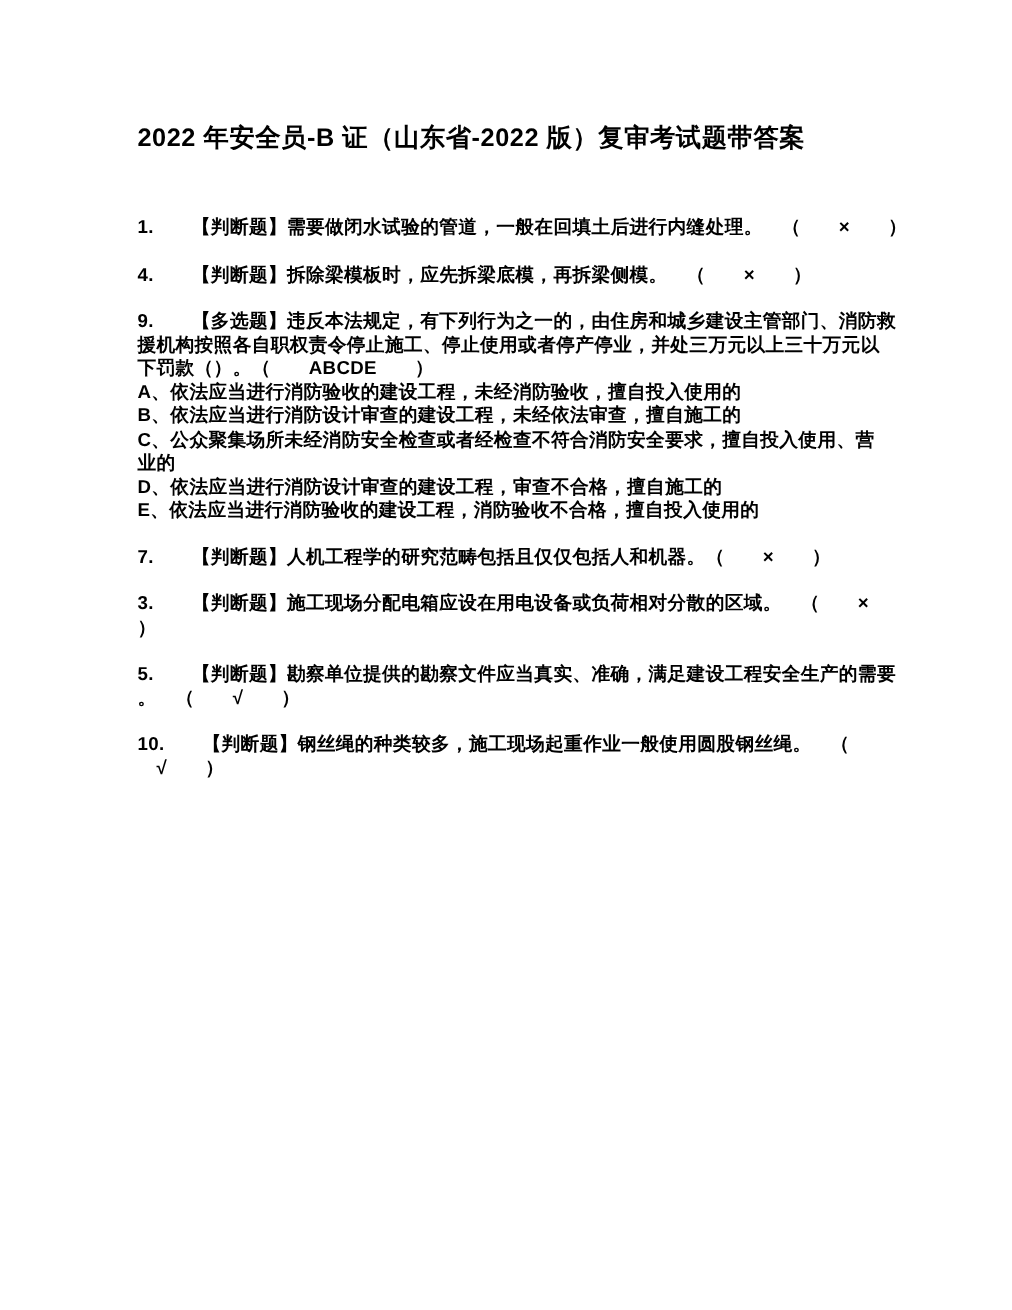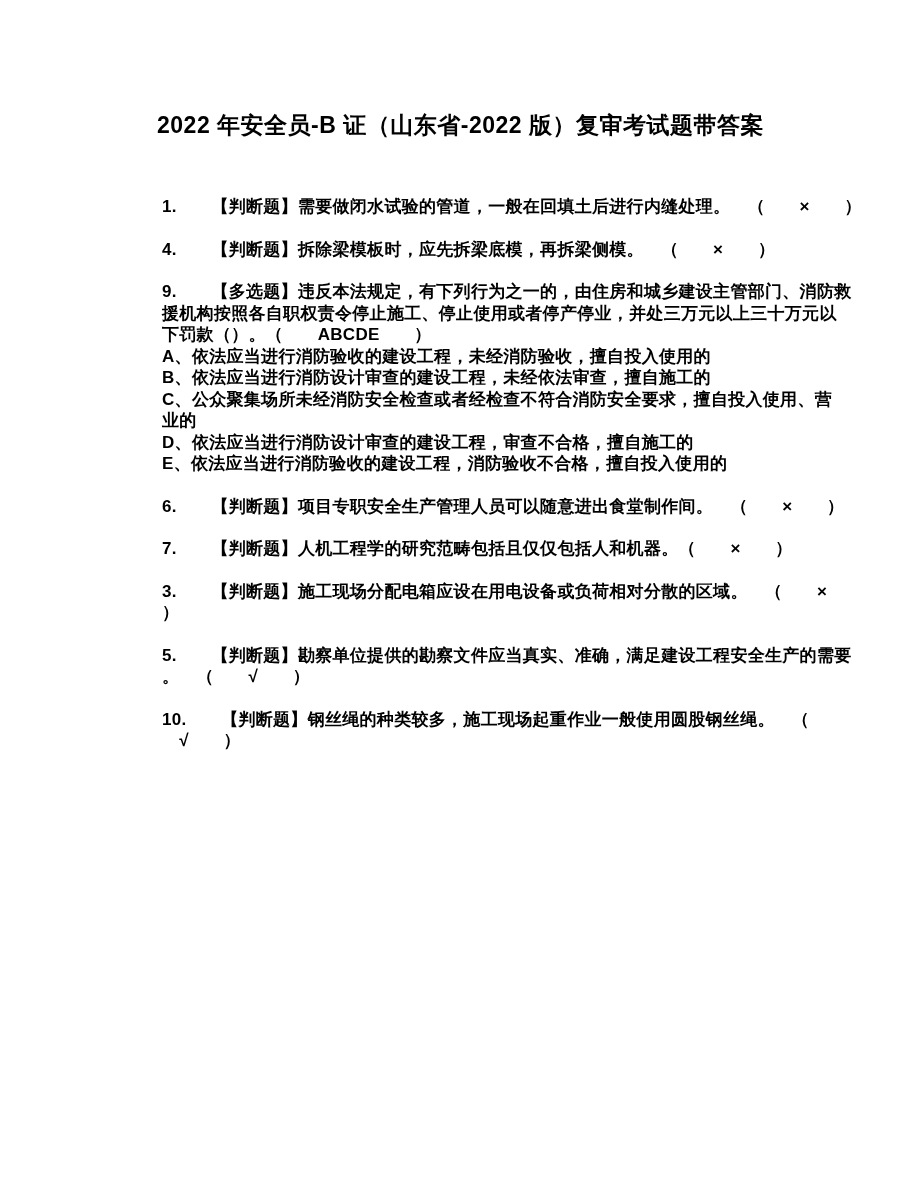--- a/index.html
+++ b/index.html
@@ -19,27 +19,26 @@
     width: 920px;
     height: 1191px;
     padding: 106px 124px 40px 125px;
     background: #ffffff;
   }
   .title {
     margin: 0 0 52px 0;
     font-size: 23px;
     font-weight: 700;
     line-height: 38px;
-    text-align: center;
+    text-align: left;
     white-space: pre;
     letter-spacing: 0.5px;
   }
   .question-list {
     display: block;
-    margin-left: 37px;
   }
   .question {
     margin: 0 0 21px 0;
     font-size: 17px;
     font-weight: 600;
     line-height: 21.5px;
     white-space: pre;
     letter-spacing: 0.3px;
   }
 </style>
@@ -58,21 +57,20 @@
 下罚款（）。（　　ABCDE　　）
 A、依法应当进行消防验收的建设工程，未经消防验收，擅自投入使用的
 B、依法应当进行消防设计审查的建设工程，未经依法审查，擅自施工的
 C、公众聚集场所未经消防安全检查或者经检查不符合消防安全要求，擅自投入使用、营
 业的
 D、依法应当进行消防设计审查的建设工程，审查不合格，擅自施工的
 E、依法应当进行消防验收的建设工程，消防验收不合格，擅自投入使用的</div>
 
 
 
-  <div class="question">6.　　【判断题】项目专职安全生产管理人员可以随意进出食堂制作间。　（　　×　　）</div>
 
   <div class="question">7.　　【判断题】人机工程学的研究范畴包括且仅仅包括人和机器。（　　×　　）</div>
 
   <div class="question">3.　　【判断题】施工现场分配电箱应设在用电设备或负荷相对分散的区域。　（　　×
 ）</div>
 
   <div class="question">5.　　【判断题】勘察单位提供的勘察文件应当真实、准确，满足建设工程安全生产的需要
 。　（　　√　　）</div>
 
   <div class="question">10.　　【判断题】钢丝绳的种类较多，施工现场起重作业一般使用圆股钢丝绳。　（

